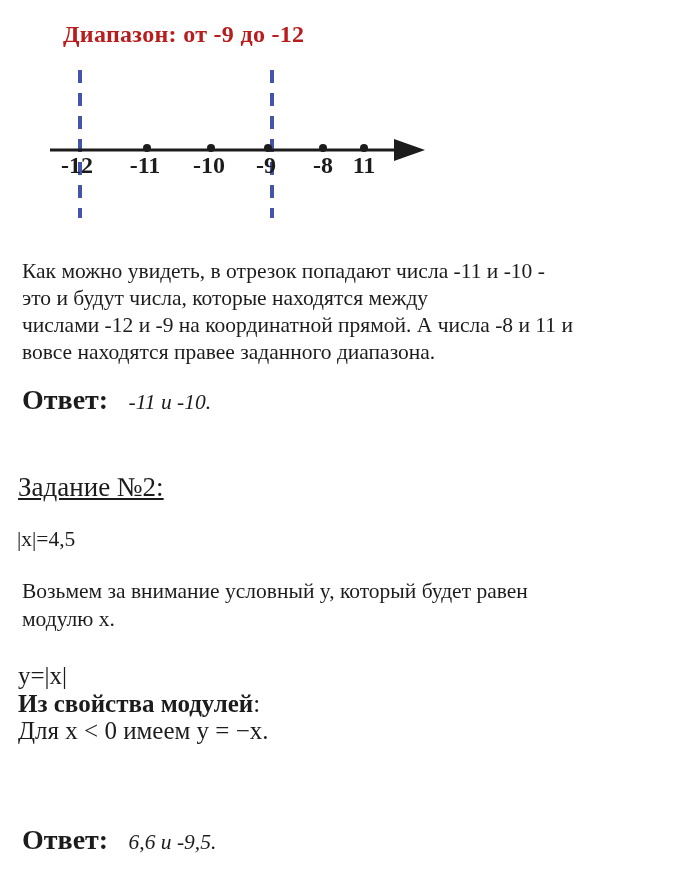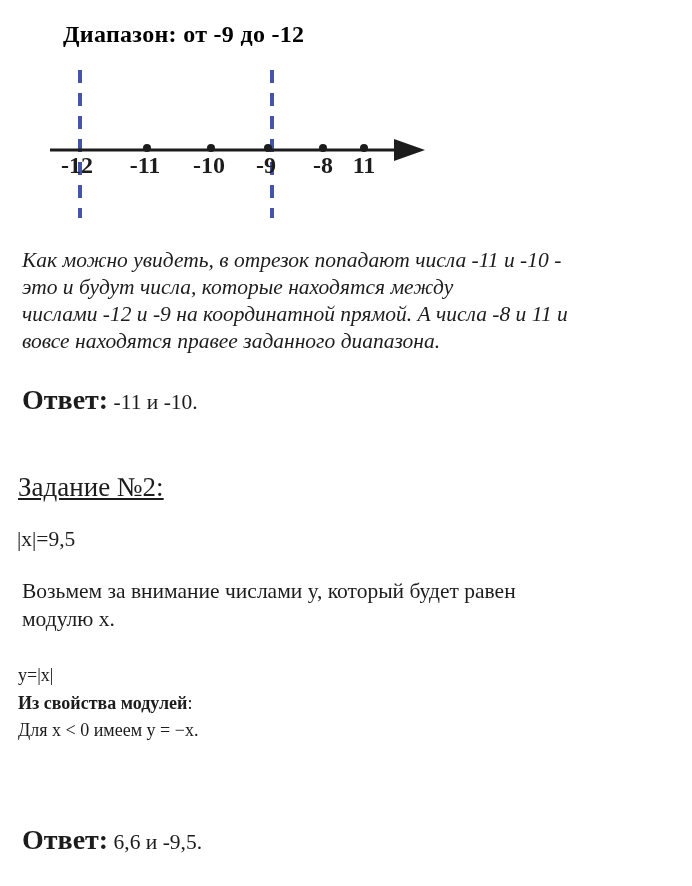--- a/index.html
+++ b/index.html
@@ -15,21 +15,21 @@
     font-family: "Liberation Serif", "DejaVu Serif", serif;
     color: #1c1c1c;
     overflow: hidden;
   }
   .doc-title {
     position: absolute;
     left: 63px;
     top: 21px;
     font-size: 24px;
     font-weight: bold;
-    color: #000000;
+    color: #b91c1c;
     letter-spacing: 0.3px;
   }
   .figure-svg {
     position: absolute;
     left: 0;
     top: 58px;
   }
   .figure-svg text {
     font-family: "Liberation Serif", "DejaVu Serif", serif;
     font-weight: bold;
@@ -38,35 +38,36 @@
   }
   .para {
     position: absolute;
     left: 22px;
     right: 20px;
     font-size: 21.5px;
     line-height: 27px;
     white-space: pre-line;
   }
   .para-italic {
-    font-style: italic;
-    top: 247px;
+    top: 258px;
   }
   .answer-line {
     position: absolute;
     left: 22px;
     font-size: 21.5px;
   }
   .answer-1 { top: 384px; }
   .answer-2 { top: 824px; }
   .answer-label {
     font-weight: bold;
     font-size: 28px;
   }
   .answer-value {
+    font-style: italic;
+    margin-left: 15px;
   }
   .task-heading {
     position: absolute;
     left: 18px;
     top: 472px;
     font-size: 27px;
     text-decoration: underline;
   }
   .equation-line {
     position: absolute;
@@ -76,21 +77,21 @@
   }
   .para-intro {
     top: 577px;
     line-height: 28px;
   }
   .deriv-block {
     position: absolute;
     left: 18px;
     right: 20px;
     top: 662px;
-    font-size: 18px;
+    font-size: 25px;
     line-height: 27.6px;
   }
   .bold-lead {
     font-weight: bold;
     text-align: right;
   }
 </style>
 </head>
 <body>
 
@@ -125,23 +126,23 @@
 числами -12 и -9 на координатной прямой. А числа -8 и 11 и
 вовсе находятся правее заданного диапазона.</div>
 
   <div class="answer-line answer-1">
     <span class="answer-label">Ответ:</span>
     <span class="answer-value">-11 и -10.</span>
   </div>
 
   <div class="task-heading">Задание №2:</div>
 
-  <div class="equation-line">|x|=9,5</div>
+  <div class="equation-line">|x|=4,5</div>
 
-  <div class="para para-intro">Возьмем за внимание числами y, который будет равен
+  <div class="para para-intro">Возьмем за внимание условный y, который будет равен
 модулю x.</div>
 
   <div class="deriv-block">
     <div>y=|x|</div>
     <div>
       <span class="bold-lead">Из свойства модулей</span><span>:</span>
     </div>
     <div>Для x &lt; 0 имеем y = −x.</div>
   </div>
 

